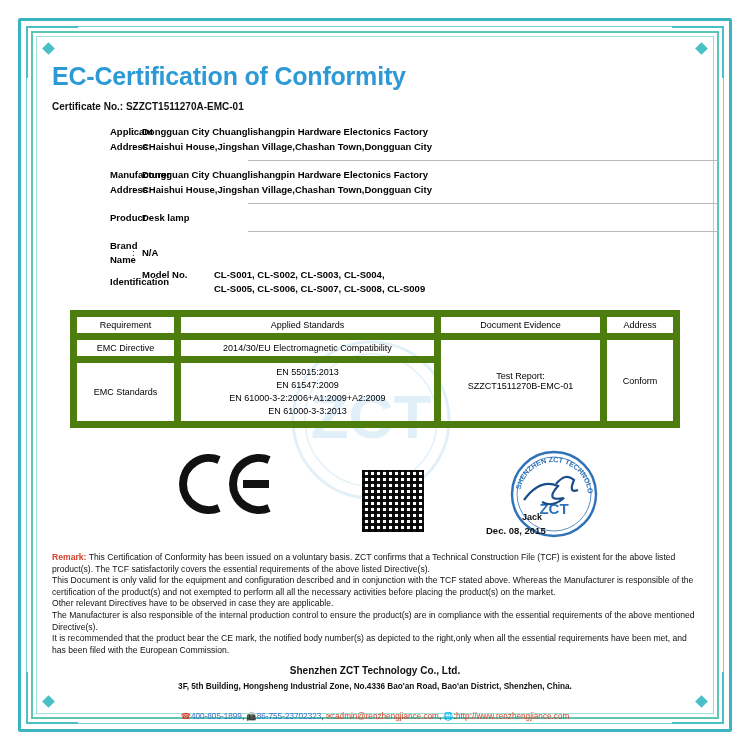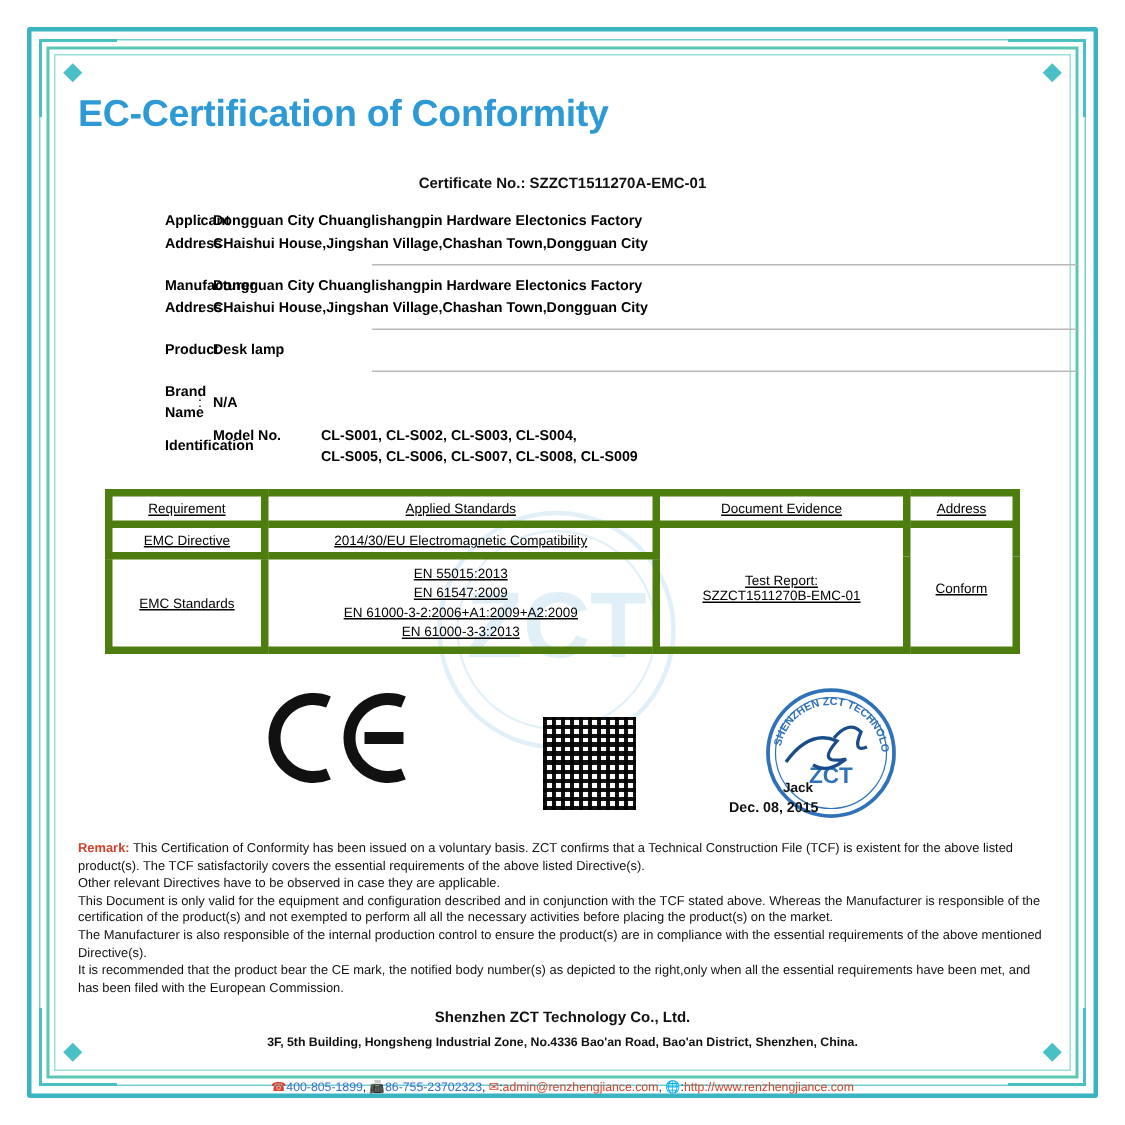--- a/index.html
+++ b/index.html
@@ -75,25 +75,24 @@
 
   .title {
     text-align: left;
     color: #2d9ad6;
     font-size: 25px;
     font-weight: bold;
     letter-spacing: -0.2px;
     margin-top: 12px;
   }
   .cert-no {
-    text-align: center;
     font-size: 10px;
     font-weight: bold;
     color: #111;
-    margin-top: 26px;
+    margin-top: 10px;
   }
 
   
   .fields {
     margin-top: 13px;
     padding-left: 138px;
     position: relative;
   }
   .frow {
     display: flex;
@@ -124,26 +123,25 @@
   .ident-models { font-weight: bold; line-height: 14px; }
 
   
   table.std {
     margin: 14px auto 0 auto;
     border-collapse: collapse;
     width: 610px;
     font-size: 9px;
   }
   table.std th, table.std td {
-    border: 5px solid #4d7c0f;
+    border: 7px solid #4d7c0f;
     padding: 3px 0;
     text-align: center;
     color: #000;
     vertical-align: middle;
-    text-decoration: underline;
   }
   table.std th { font-weight: normal; font-size: 9px; height: 20px; }
   td.multi { line-height: 13px; padding: 4px 2px; }
   td.result { font-size: 9px; }
 
   
   .band {
     position: relative;
     height: 118px;
     margin-top: 4px;
@@ -357,22 +355,22 @@
         <path d="M24 60 q16 -22 34 -14 q-14 16 6 12 q-12 10 -22 4" fill="none" stroke="#1a4c8a" stroke-width="2.2"></path>
         <path d="M56 44 q10 -12 18 -4 q-6 14 4 10" fill="none" stroke="#1a4c8a" stroke-width="2.2"></path>
       </svg>
 
       <div class="sign-name">Jack</div>
       <div class="sign-date">Dec. 08, 2015</div>
     </div>
 
     <div class="remark">
       <p><span class="lead">Remark:</span><span> This Certification of Conformity has been issued on a voluntary basis. ZCT confirms that a Technical Construction File (TCF) is existent for the above listed product(s). The TCF satisfactorily covers the essential requirements of the above listed Directive(s).</span></p>
+      <p>This Document is only valid for the equipment and configuration described and in conjunction with the TCF stated above. Whereas the Manufacturer is responsible of the certification of the product(s) and not exempted to perform all all the necessary activities before placing the product(s) on the market.</p>
       <p>Other relevant Directives have to be observed in case they are applicable.</p>
-      <p>This Document is only valid for the equipment and configuration described and in conjunction with the TCF stated above. Whereas the Manufacturer is responsible of the certification of the product(s) and not exempted to perform all all the necessary activities before placing the product(s) on the market.</p>
       <p>The Manufacturer is also responsible of the internal production control to ensure the product(s) are in compliance with the essential requirements of the above mentioned Directive(s).</p>
       <p>It is recommended that the product bear the CE mark, the notified body number(s) as depicted to the right,only when all the essential requirements have been met, and has been filed with the European Commission.</p>
     </div>
 
     <div class="footer">
       <div class="f-company">Shenzhen ZCT Technology Co., Ltd.</div>
       <div class="f-addr">3F, 5th Building, Hongsheng Industrial Zone, No.4336 Bao'an Road, Bao'an District, Shenzhen, China.</div>
       <div class="f-contact">
         <span class="glyph">☎</span><span class="c-link">400-805-1899</span><span>,</span>
         <span class="glyph">📠</span><span class="c-link">86-755-23702323</span><span>,</span>

